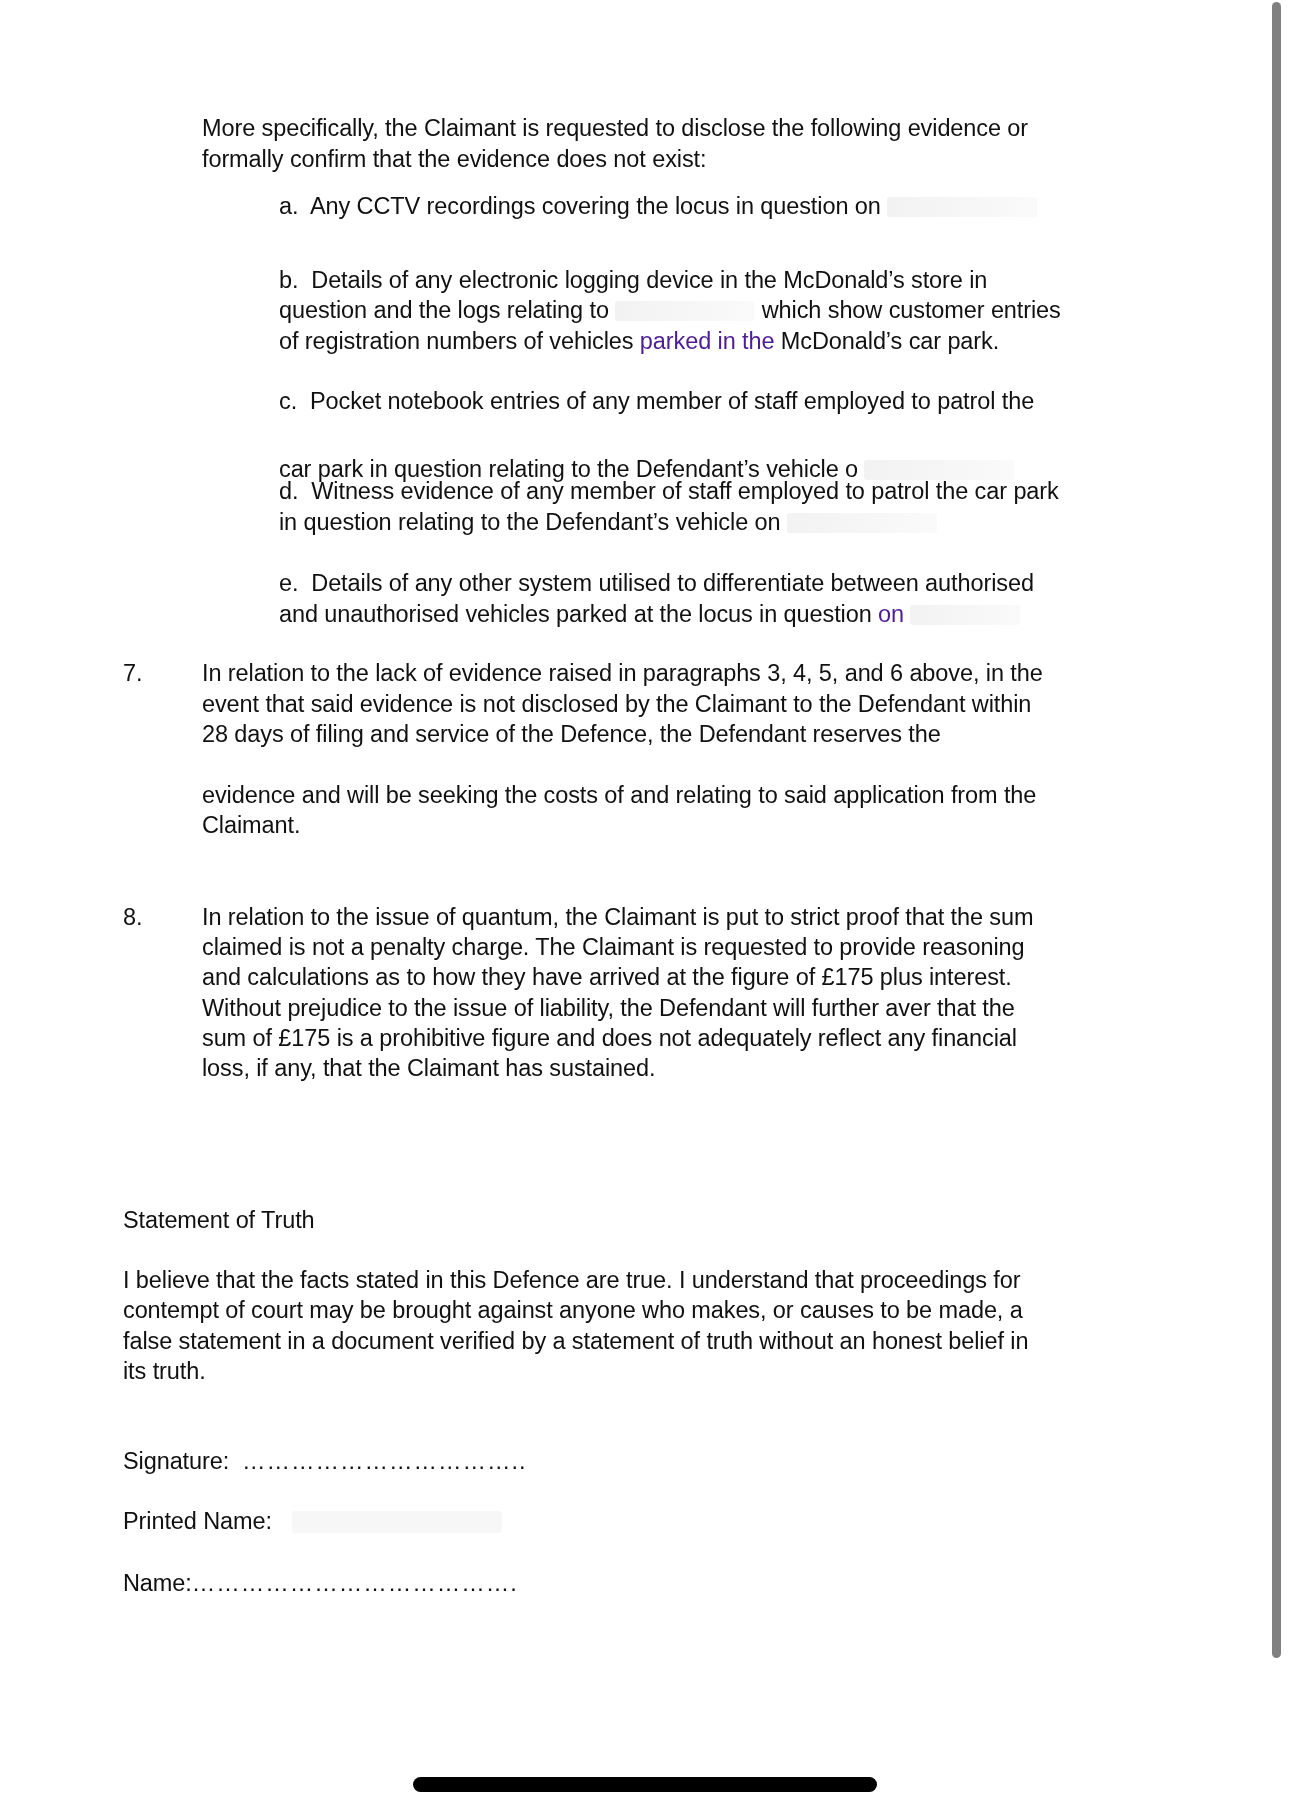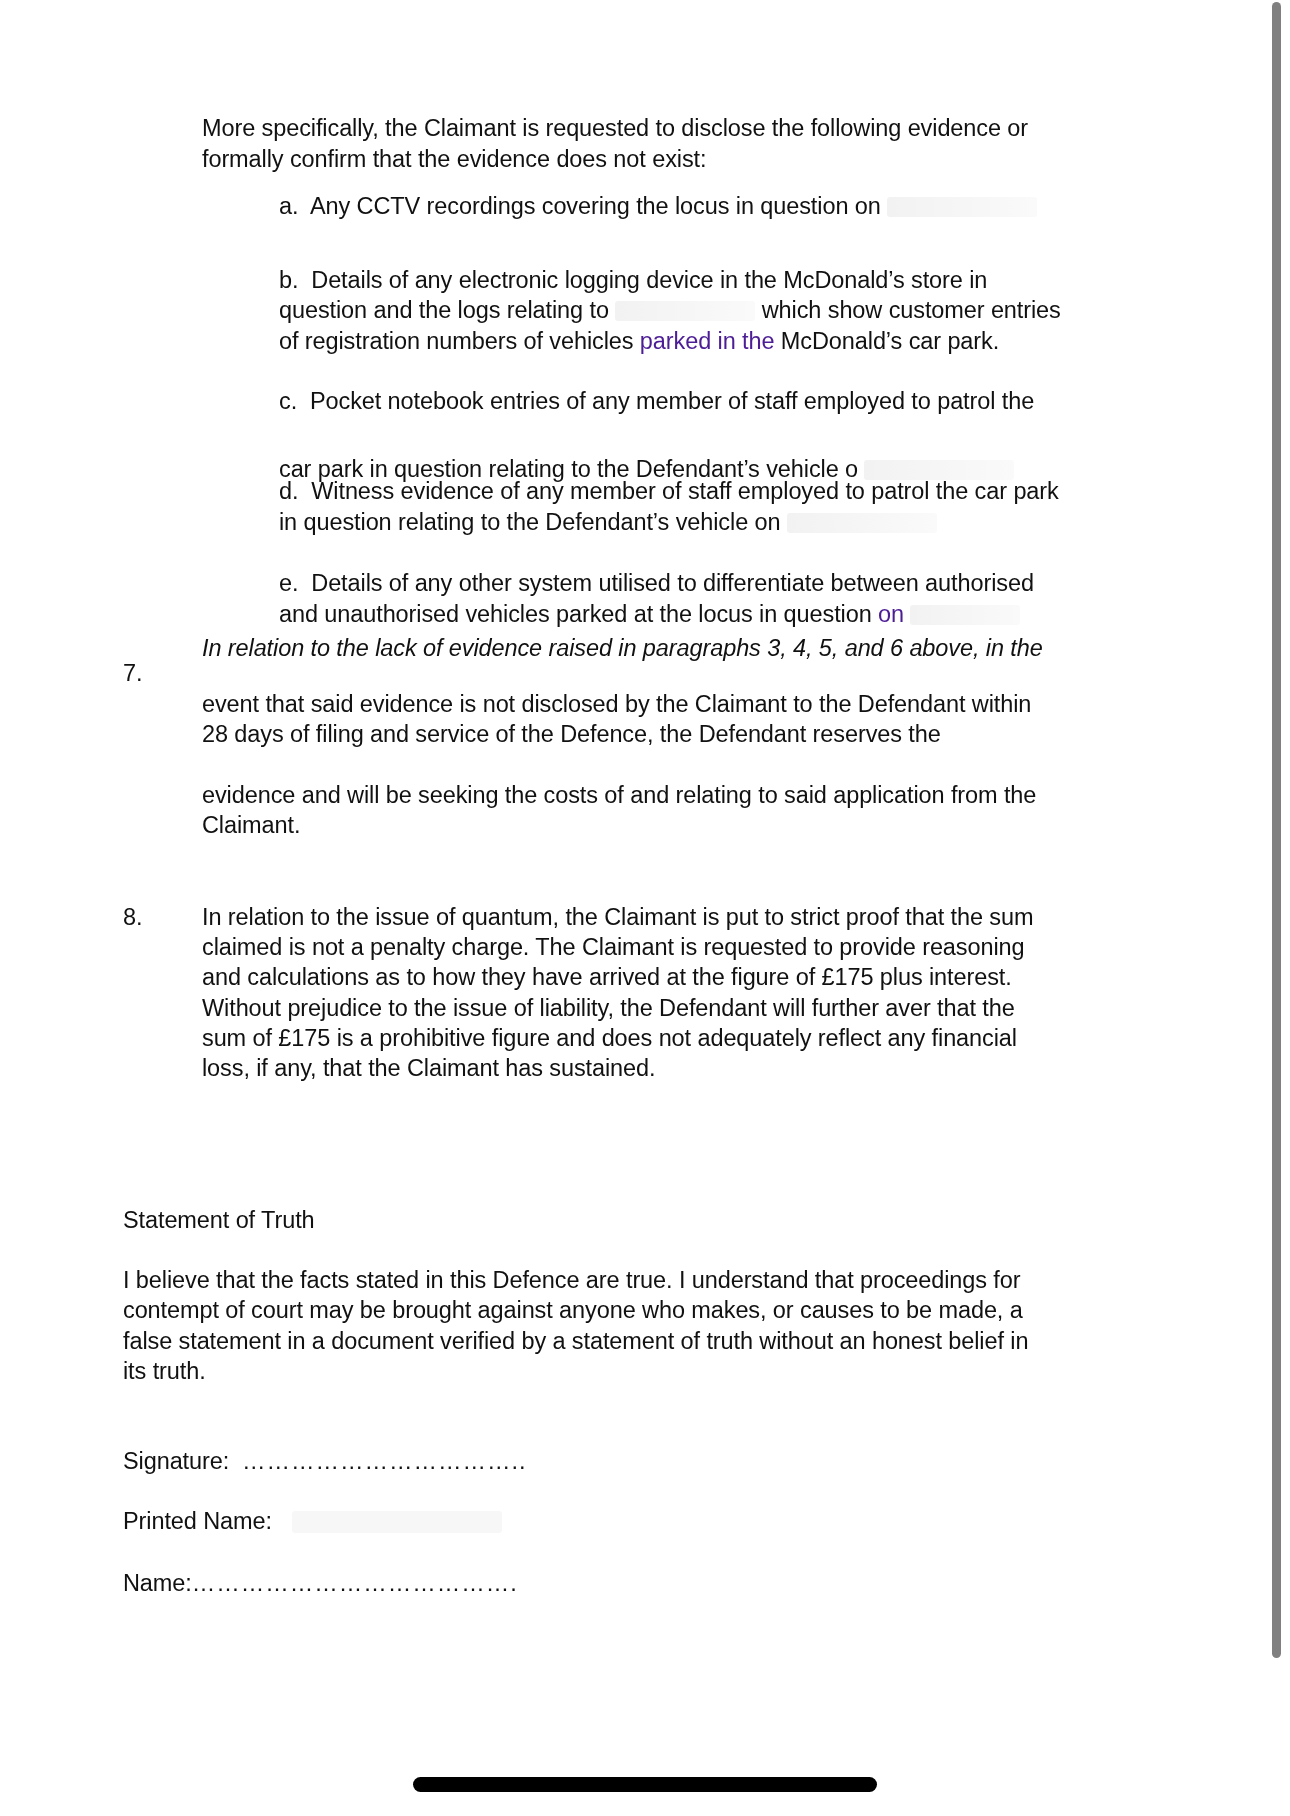--- a/index.html
+++ b/index.html
@@ -83,21 +83,21 @@
     <span>e.</span>&nbsp;
     <span>Details of any other system utilised to differentiate between authorised</span>
   </div>
   <div class="line" style="left:279px; top:599px;">
     <span>and unauthorised vehicles parked at the locus in question</span>
     <span class="faded">on</span>
     <span class="redacted" style="width:110px;"></span>
   </div>
 
   <div class="num" style="left:123px; top:658px;">7.</div>
-  <div class="line" style="left:202px; top:633px;font-style:italic;">In relation to the lack of evidence raised in paragraphs 3, 4, 5, and 6 above, in the</div>
+  <div class="line" style="left:202px; top:658px;">In relation to the lack of evidence raised in paragraphs 3, 4, 5, and 6 above, in the</div>
   <div class="line" style="left:202px; top:689px;">event that said evidence is not disclosed by the Claimant to the Defendant within</div>
   <div class="line" style="left:202px; top:719px;">28 days of filing and service of the Defence, the Defendant reserves the</div>
   <div class="line" style="left:202px; top:780px;">evidence and will be seeking the costs of and relating to said application from the</div>
   <div class="line" style="left:202px; top:810px;">Claimant.</div>
 
   <div class="num" style="left:123px; top:902px;">8.</div>
   <div class="line" style="left:202px; top:902px;">In relation to the issue of quantum, the Claimant is put to strict proof that the sum</div>
   <div class="line" style="left:202px; top:932px;">claimed is not a penalty charge. The Claimant is requested to provide reasoning</div>
   <div class="line" style="left:202px; top:962px;">and calculations as to how they have arrived at the figure of £175 plus interest.</div>
   <div class="line" style="left:202px; top:993px;">Without prejudice to the issue of liability, the  Defendant will further aver that the</div>

